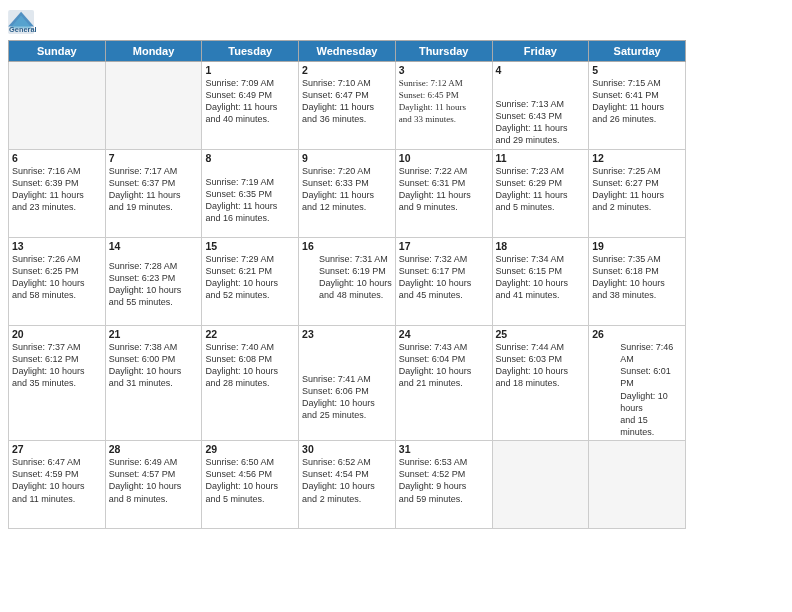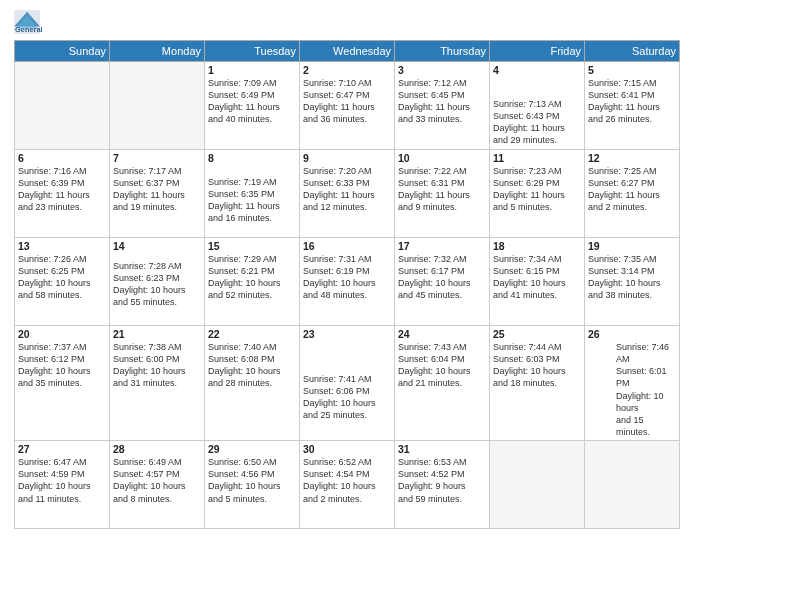--- a/index.html
+++ b/index.html
@@ -6,21 +6,21 @@
     body {
       font-family: Arial, sans-serif;
       background: #fff;
       width: 792px;
       height: 612px;
       overflow: hidden;
     }
     .page {
       width: 694px;
       height: 612px;
-      padding: 10px 14px;
+      padding: 10px 8px;
       background: #fff;
     }
     .header {
       display: flex;
       justify-content: space-between;
       align-items: flex-start;
       margin-bottom: 6px;
     }
     .logo {
       display: flex;
@@ -52,23 +52,23 @@
     }
     .calendar {
       width: 100%;
       border-collapse: collapse;
       table-layout: fixed;
     }
     .calendar th {
       background: #2c7bb6;
       color: #fff;
       font-size: 11px;
-      font-weight: normal;
+      font-weight: bold;
       padding: 4px 3px;
-      text-align: right;
+      text-align: center;
       border: 1px solid #aaa;
     }
     .calendar td {
       border: 1px solid #ccc;
       vertical-align: top;
       padding: 2px 3px;
       font-size: 9.2px;
       color: #333;
       height: 88px;
       background: #fff;
@@ -137,21 +137,21 @@
           </td>
           <td>
             <span class="day-num">2</span>
             <div class="day-info" style="white-space: pre-line;">Sunrise: 7:10 AM
 Sunset: 6:47 PM
 Daylight: 11 hours
 and 36 minutes.</div>
           </td>
           <td>
             <span class="day-num">3</span>
-            <div class="day-info" style="white-space: pre-line;">Sunrise: 7:12 AM
+            <div class="day-info" style="white-space: pre-line; font-family: Liberation Serif, serif;">Sunrise: 7:12 AM
 Sunset: 6:45 PM
 Daylight: 11 hours
 and 33 minutes.</div>
           </td>
           <td>
             <span class="day-num">4</span>
             <div class="day-info" style="white-space: pre-line; margin-top: 22px;">Sunrise: 7:13 AM
 Sunset: 6:43 PM
 Daylight: 11 hours
 and 29 minutes.</div>
@@ -232,21 +232,21 @@
           </td>
           <td>
             <span class="day-num">15</span>
             <div class="day-info" style="white-space: pre-line;">Sunrise: 7:29 AM
 Sunset: 6:21 PM
 Daylight: 10 hours
 and 52 minutes.</div>
           </td>
           <td>
             <span class="day-num">16</span>
-            <div class="day-info" style="white-space: pre-line;">Sunrise: 7:31 AM
+            <div class="day-info" style="white-space: pre-line; margin-left: 17px;">Sunrise: 7:31 AM
 Sunset: 6:19 PM
 Daylight: 10 hours
 and 48 minutes.</div>
           </td>
           <td>
             <span class="day-num">17</span>
             <div class="day-info" style="white-space: pre-line;">Sunrise: 7:32 AM
 Sunset: 6:17 PM
 Daylight: 10 hours
 and 45 minutes.</div>
@@ -254,21 +254,21 @@
           <td>
             <span class="day-num">18</span>
             <div class="day-info" style="white-space: pre-line;">Sunrise: 7:34 AM
 Sunset: 6:15 PM
 Daylight: 10 hours
 and 41 minutes.</div>
           </td>
           <td>
             <span class="day-num">19</span>
             <div class="day-info" style="white-space: pre-line;">Sunrise: 7:35 AM
-Sunset: 3:14 PM
+Sunset: 6:18 PM
 Daylight: 10 hours
 and 38 minutes.</div>
           </td>
         </tr>
         <tr>
           <td>
             <span class="day-num">20</span>
             <div class="day-info" style="white-space: pre-line;">Sunrise: 7:37 AM
 Sunset: 6:12 PM
 Daylight: 10 hours

